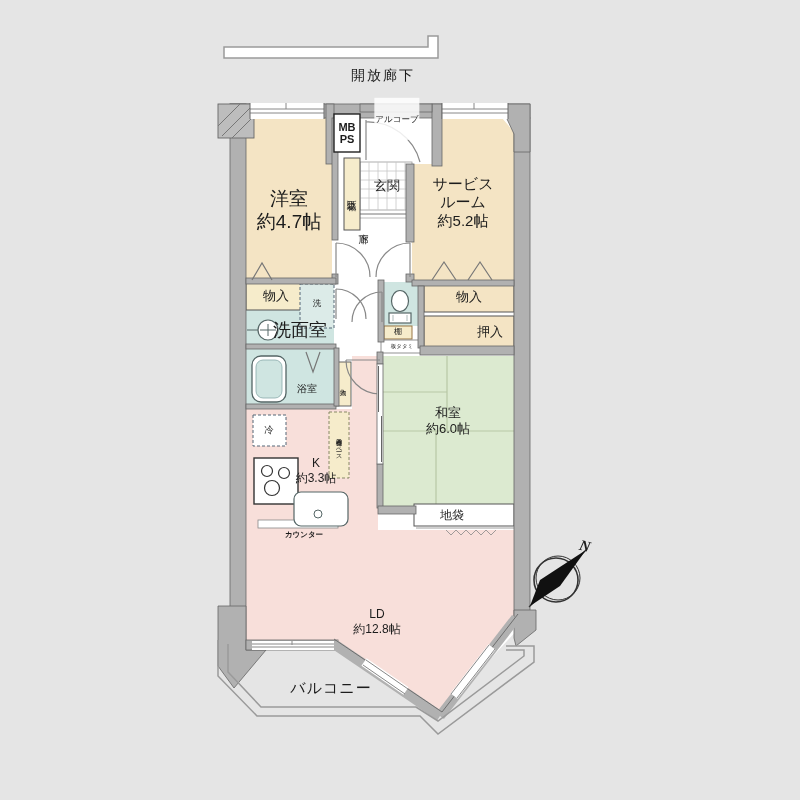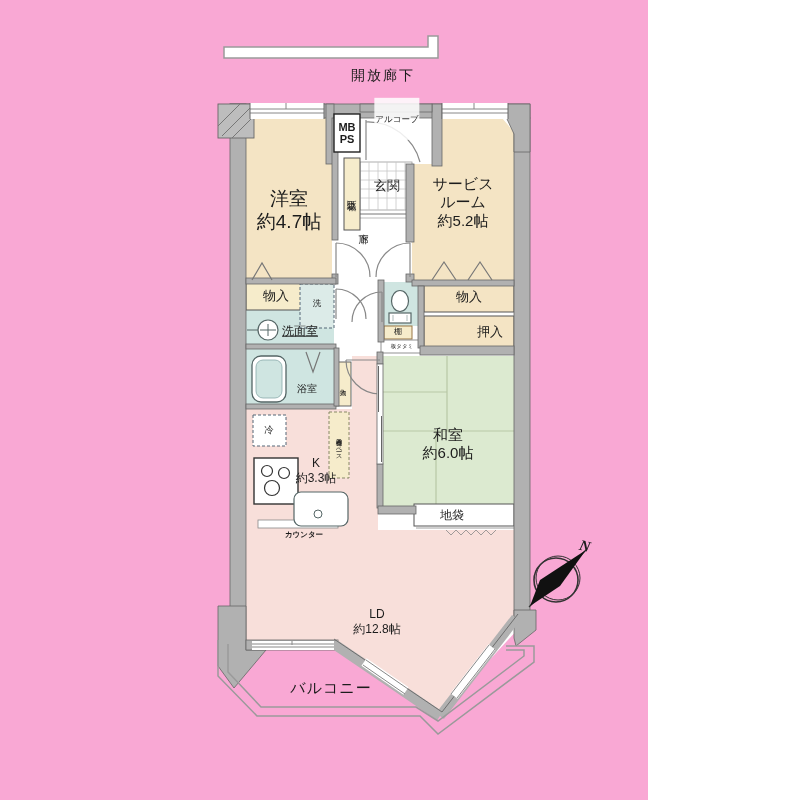--- a/index.html
+++ b/index.html
@@ -1,16 +1,16 @@
 <!DOCTYPE html>
 <html><head>
 <meta charset="utf-8">
 <style>
   html,body{margin:0;padding:0;background:#fff;}
-  #stage{position:relative;width:648px;height:800px;background:#f9a8d4;overflow:hidden;
+  #stage{position:relative;width:800px;height:800px;background:#e5e5e5;overflow:hidden;
          font-family:"Liberation Sans","DejaVu Sans",sans-serif;}
   #plansvg{position:absolute;left:0;top:0;}
   .lbl{position:absolute;transform:translate(-50%,-50%);white-space:nowrap;color:#1c1c1c;
        text-align:center;line-height:1.22;}
   .v{writing-mode:vertical-rl;text-orientation:upright;letter-spacing:1px;}
   .bg{background:rgba(255,255,255,.85);padding:16px 1px;}
   .n-lbl{font-family:"Liberation Serif","DejaVu Serif",serif;font-style:italic;
          transform:translate(-50%,-50%) rotate(14deg);font-weight:bold;}
 </style>
 </head>
@@ -247,33 +247,33 @@
 <div class="lbl" style="left:463px;top:202px;font-size:15px;">
   <div>サービス</div>
   <div>ルーム</div>
   <div>約5.2帖</div>
 </div>
 
 <div class="lbl" style="left:276px;top:296px;font-size:13px;">物入</div>
 
 <div class="lbl" style="left:317px;top:303px;font-size:8.5px;">洗</div>
 
-<div class="lbl" style="left:300px;top:331px;font-size:12px;text-decoration:underline;">洗面室</div>
+<div class="lbl" style="left:300px;top:331px;font-size:18px;">洗面室</div>
 
 <div class="lbl" style="left:307px;top:381px;font-size:10px;margin-top:8px;">浴室</div>
 
 <div class="lbl" style="left:398px;top:332px;font-size:8px;">棚</div>
 
 <div class="lbl" style="left:469px;top:297px;font-size:13px;">物入</div>
 
 <div class="lbl" style="left:490px;top:332px;font-size:13px;">押入</div>
 
 <div class="lbl" style="left:402px;top:346px;font-size:5.5px;">板タタミ</div>
 
-<div class="lbl" style="left:448px;top:444px;font-size:15px;">
+<div class="lbl" style="left:448px;top:421px;font-size:13px;">
   <div>和室</div>
   <div>約6.0帖</div>
 </div>
 
 <div class="lbl" style="left:452px;top:515px;font-size:12px;">地袋</div>
 
 <div class="lbl" style="left:269px;top:430px;font-size:9.5px;">冷</div>
 
 <div class="lbl v" style="left:339px;top:445px;font-size:6.5px;letter-spacing:0;">食器棚スペース</div>
 

